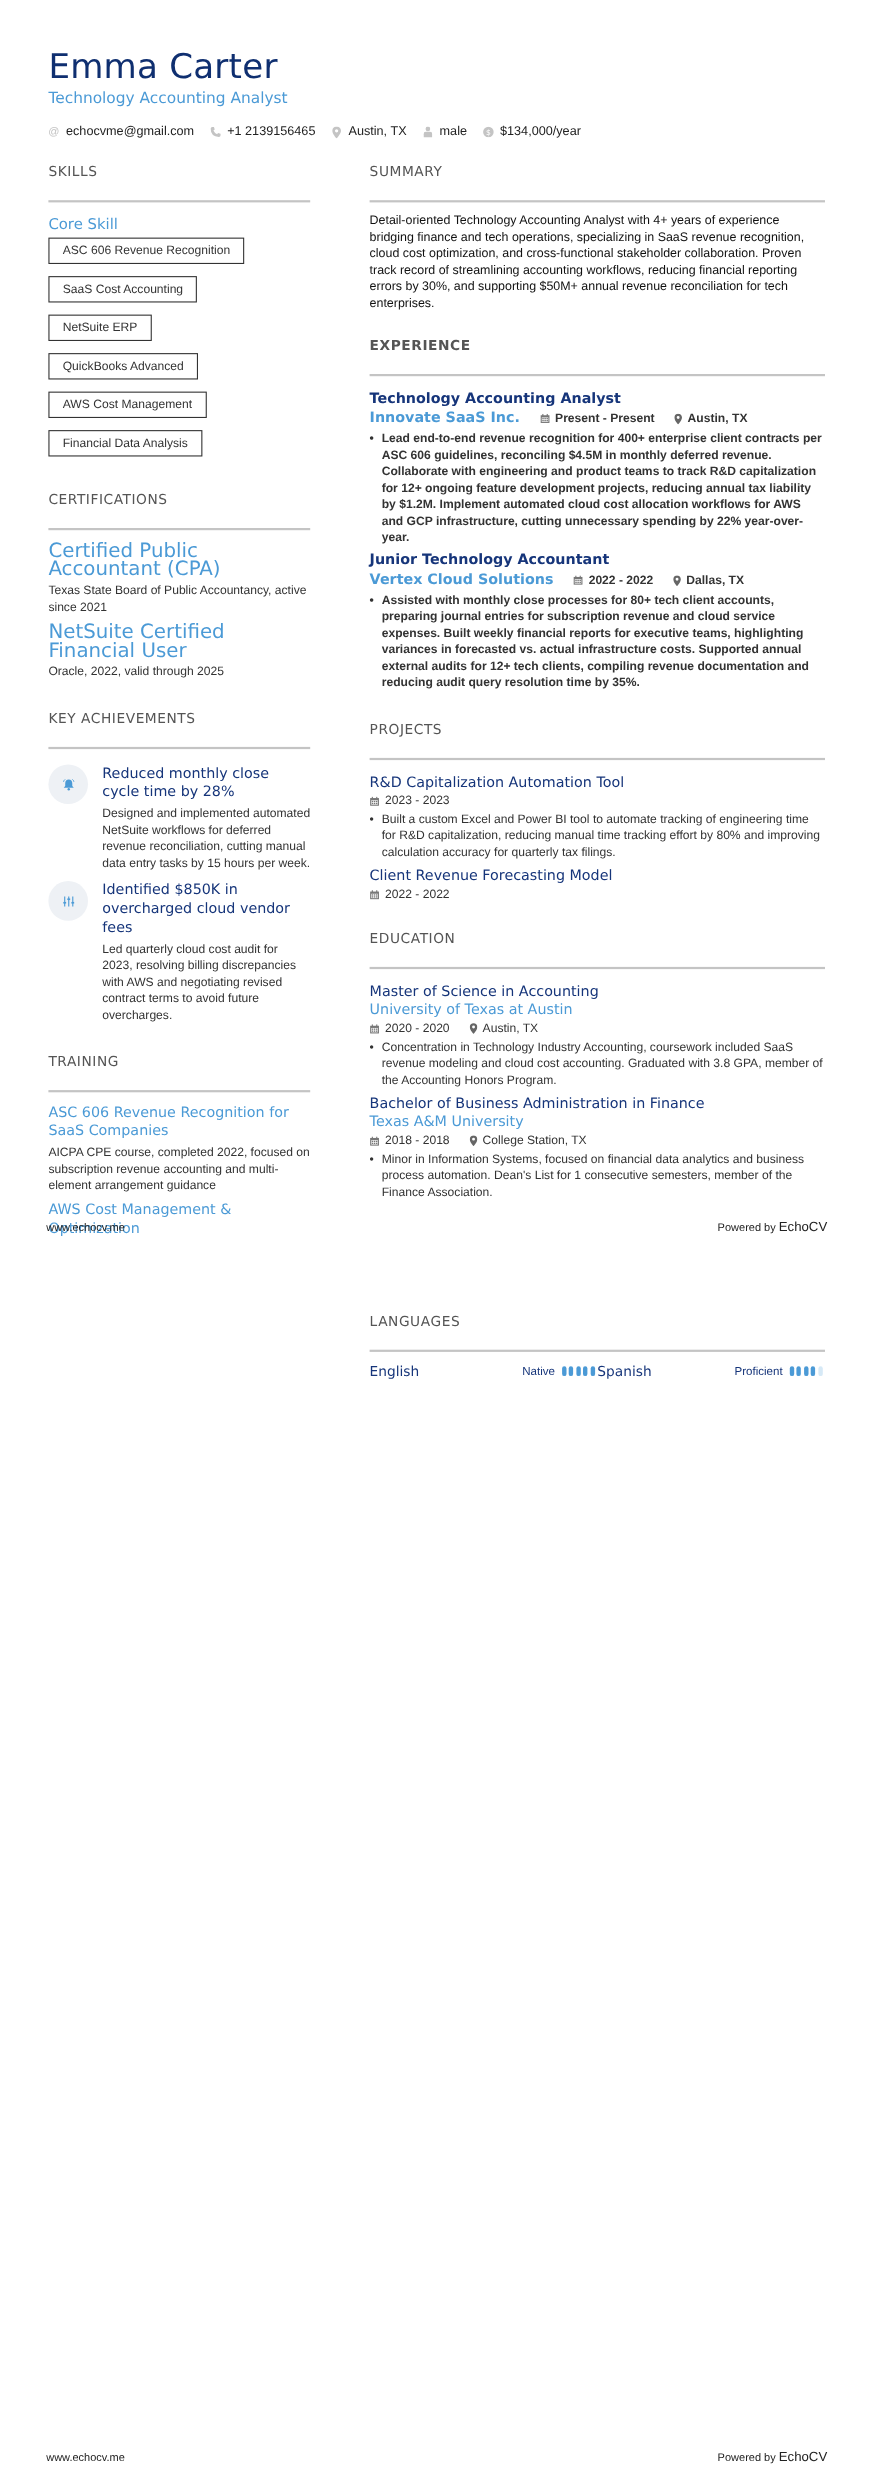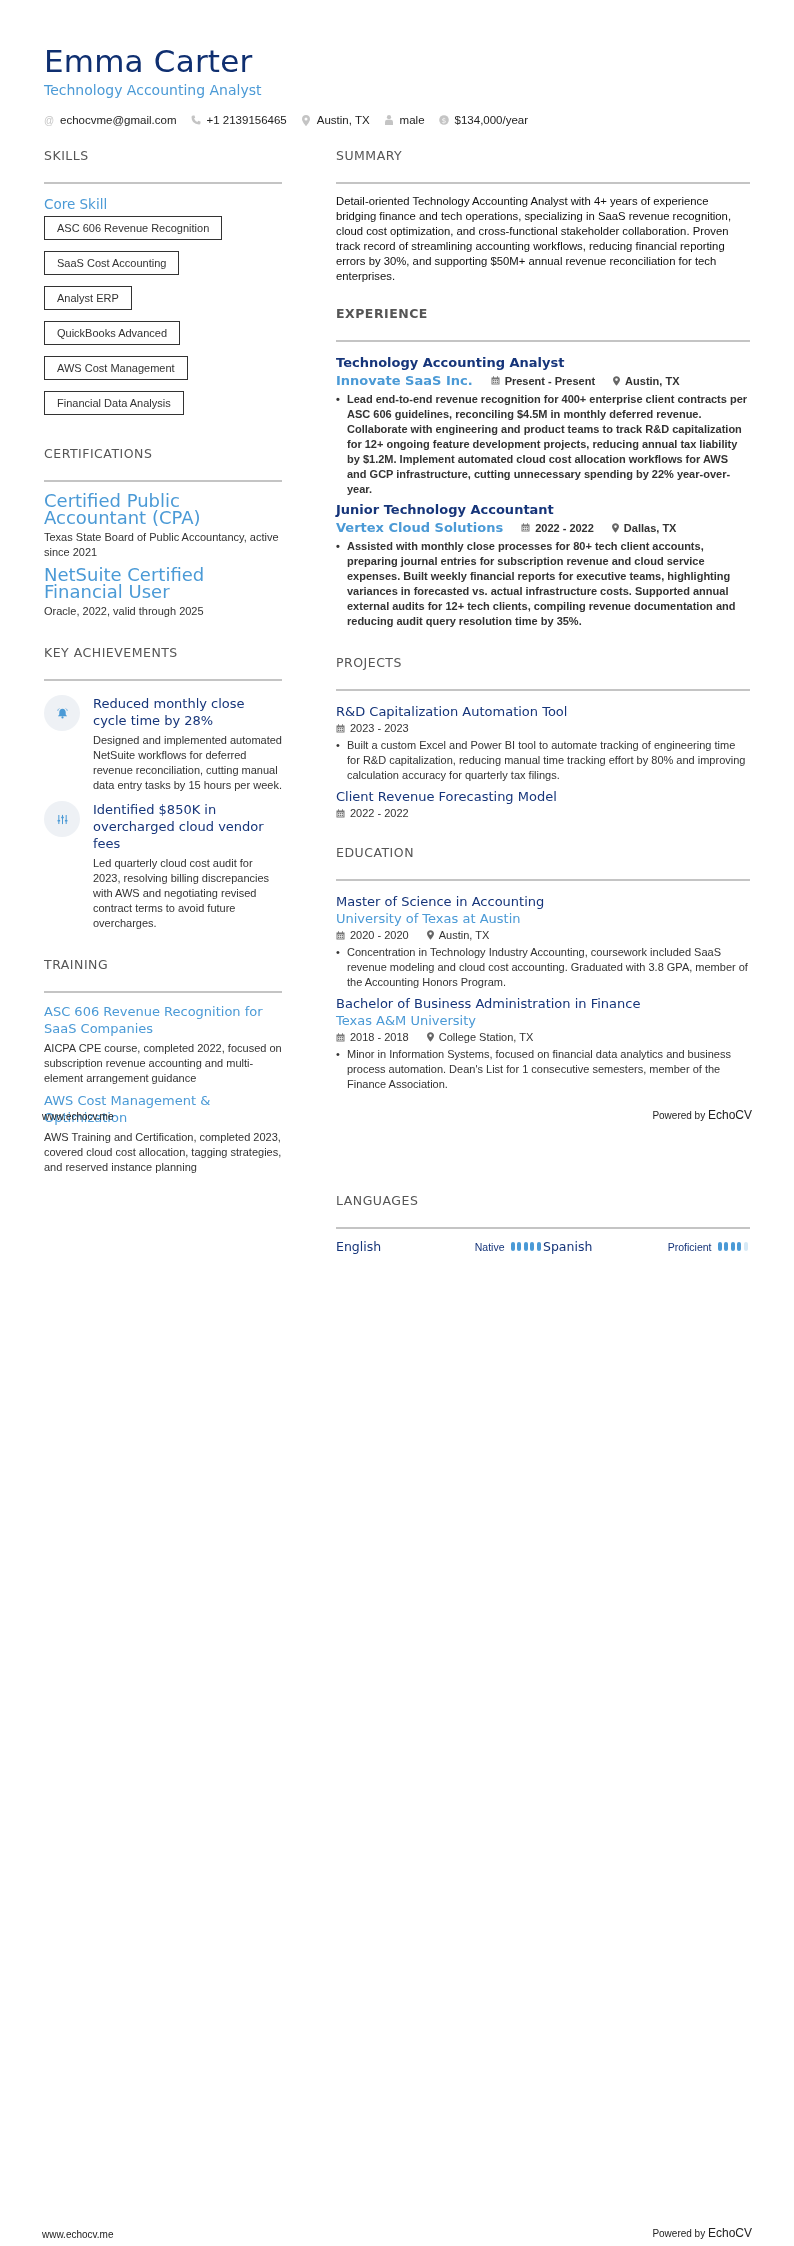--- a/index.html
+++ b/index.html
@@ -110,21 +110,21 @@
   </div>
 
   <div class="left">
 
     <div class="section">
       <div class="sec-title">SKILLS</div>
       <div class="subhead">Core Skill</div>
       <div class="skill-list">
         <span class="skill-tag">ASC 606 Revenue Recognition</span>
         <span class="skill-tag">SaaS Cost Accounting</span>
-        <span class="skill-tag">Analyst ERP</span>
+        <span class="skill-tag">NetSuite ERP</span>
         <span class="skill-tag">QuickBooks Advanced</span>
         <span class="skill-tag">AWS Cost Management</span>
         <span class="skill-tag">Financial Data Analysis</span>
       </div>
     </div>
 
     <div class="section" style="margin-top:-2px;">
       <div class="sec-title">CERTIFICATIONS</div>
       <div>
         <div class="cert-name">Certified Public Accountant (CPA)</div>
@@ -174,21 +174,20 @@
     </div>
 
     <div class="section" style="margin-top:26px;">
       <div class="sec-title">TRAINING</div>
       <div>
         <div class="train-name">ASC 606 Revenue Recognition for SaaS Companies</div>
         <div class="train-desc">AICPA CPE course, completed 2022, focused on subscription revenue accounting and multi-element arrangement guidance</div>
       </div>
       <div>
         <div class="train-name" style="margin-top:6px;">AWS Cost Management &amp; Optimization</div>
-        <div class="train-desc">AWS Training and Certification, completed 2023, covered cloud cost allocation, tagging strategies, and reserved instance planning</div>
       </div>
     </div>
   </div>
 
   <div class="right">
 
     <div class="section">
       <div class="sec-title">SUMMARY</div>
       <div class="summary-text">Detail-oriented Technology Accounting Analyst with 4+ years of experience bridging finance and tech operations, specializing in SaaS revenue recognition, cloud cost optimization, and cross-functional stakeholder collaboration. Proven track record of streamlining accounting workflows, reducing financial reporting errors by 30%, and supporting $50M+ annual revenue reconciliation for tech enterprises.</div>
     </div>

